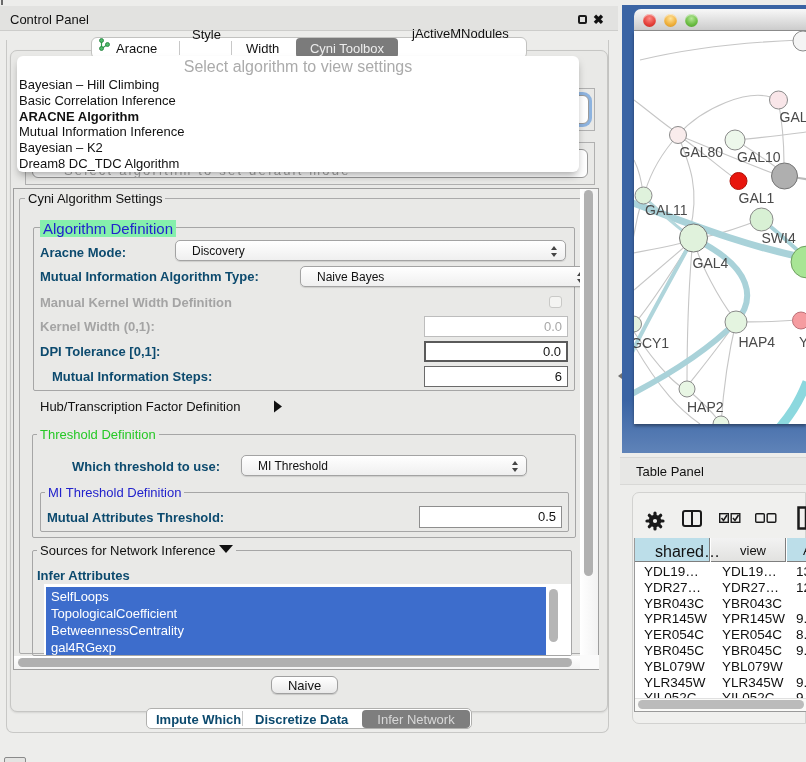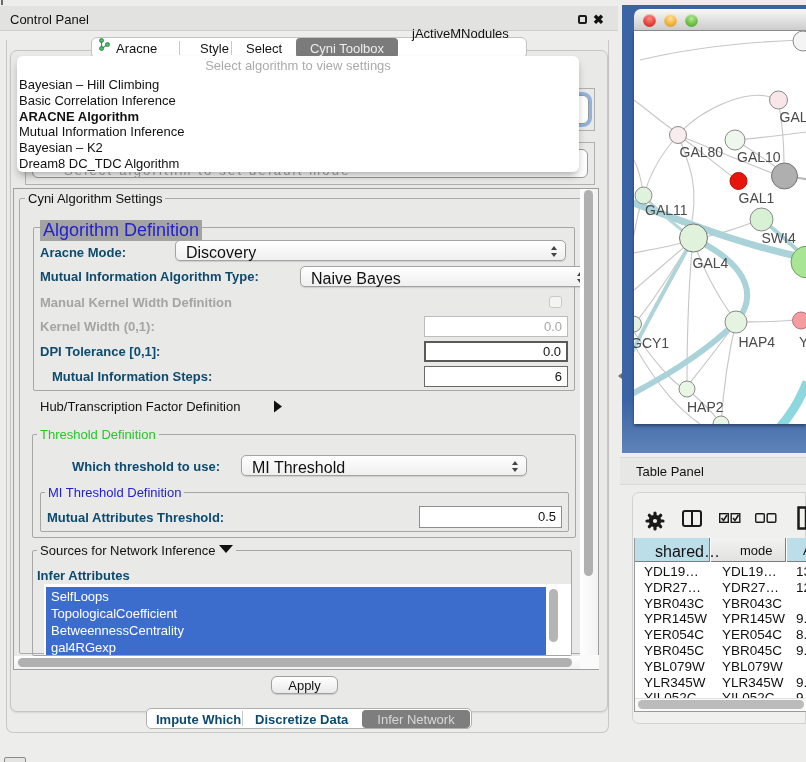--- a/index.html
+++ b/index.html
@@ -5,21 +5,21 @@
 * { margin:0; padding:0; box-sizing:border-box; }
 html,body { width:806px; height:762px; overflow:hidden; background:#EDEDEB;
   font-family:"Liberation Sans", sans-serif; }
 .abs { position:absolute; }
 .b13 { font-size:13px; font-weight:bold; color:#0c4a6e; }
 .r13 { font-size:13px; color:#111; }
 .grp { position:absolute; border:1px solid #A6A6A6; border-radius:2px; }
 .grpt { position:absolute; top:-8px; left:6px; background:#E9E9E7; padding:0 3px; font-size:13px; line-height:15px; white-space:nowrap; }
 .combo { position:absolute; height:21px; border:1px solid #A3A3A3; border-radius:5px;
   background:linear-gradient(#FFFFFF,#EFEFEF); box-shadow:0 1px 1px rgba(0,0,0,0.12); }
-.combo .ct { position:absolute; left:10px; top:3px; font-size:16px; color:#111; }
+.combo .ct { position:absolute; left:16px; top:3px; font-size:12px; color:#111; }
 .carr { position:absolute; right:7px; top:4px; width:8px; height:13px; }
 .field { position:absolute; background:#fff; font-size:13px; text-align:right; padding:0 5px; line-height:19px; }
 </style>
 </head>
 <body>
 
 <div class="abs" style="left:0px;top:6px;width:618px;height:25px;background:#E2E2E0;border-bottom:1px solid #CDCDCB;"></div>
 <div class="abs r13" style="left:10px;top:12px;">Control Panel</div>
 <div class="abs" style="left:578px;top:15px;width:9px;height:9px;border:2px solid #1a1a1a;border-radius:2px;"></div>
 <div class="abs" style="left:593px;top:12px;font-size:13px;font-weight:bold;color:#111;">✖</div>
@@ -30,40 +30,40 @@
 <div class="abs" style="left:91px;top:37px;width:436px;height:22px;background:#FFFFFF;border:1px solid #C2C2C0;border-radius:6px;"></div>
 <svg class="abs" style="left:99px;top:38px;" width="11" height="13" viewBox="0 0 11 13">
   <line x1="2.5" y1="2.5" x2="2.5" y2="10.5" stroke="#2E9E4B" stroke-width="1.2"></line>
   <line x1="2.5" y1="10.5" x2="8" y2="7" stroke="#2E9E4B" stroke-width="1.2"></line>
   <circle cx="2.5" cy="2.5" r="2" fill="#4DBB6A" stroke="#1E7E38" stroke-width="0.8"></circle>
   <circle cx="2.5" cy="10.5" r="2" fill="#4DBB6A" stroke="#1E7E38" stroke-width="0.8"></circle>
   <circle cx="8.5" cy="6.5" r="2" fill="#4DBB6A" stroke="#1E7E38" stroke-width="0.8"></circle>
 </svg>
 <div class="abs r13" style="left:116px;top:41px;">Aracne</div>
 <div class="abs" style="left:179px;top:41px;width:1px;height:14px;background:#C8C8C8;"></div>
-<div class="abs r13" style="left:192px;top:41px;margin-left:8px;">Style</div>
+<div class="abs r13" style="left:192px;top:27px;">Style</div>
 <div class="abs" style="left:231px;top:41px;width:1px;height:14px;background:#C8C8C8;"></div>
-<div class="abs r13" style="left:246px;top:41px;">Select</div>
+<div class="abs r13" style="left:246px;top:41px;">Width</div>
 <div class="abs" style="left:296px;top:38px;width:102px;height:20px;background:#7B7B7B;border-radius:4px;"></div>
 <div class="abs" style="left:296px;top:41px;width:102px;text-align:center;font-size:13px;color:#EDEDED;">Cyni Toolbox</div>
 <div class="abs r13" style="left:412px;top:26px;">jActiveMNodules</div>
 
 <div class="abs" style="left:25px;top:88px;width:570px;height:43px;border:1px solid #B0B0B0;"></div>
 <div class="abs" style="left:32px;top:95px;width:557px;height:29px;border:1px solid #9A9A9A;border-radius:6px;background:#fff;box-shadow:0 0 0 3px rgba(110,160,220,0.75);"></div>
 <div class="abs" style="left:25px;top:142px;width:570px;height:43px;border:1px solid #B0B0B0;"></div>
 <div class="abs" style="left:32px;top:149px;width:556px;height:29px;border:1px solid #9A9A9A;border-radius:6px;background:#fff;"></div>
 <div class="abs" style="left:64px;top:163px;font-size:13px;letter-spacing:2.2px;color:#A8A8A8;">Select algorithm to set default mode</div>
 
 <div class="abs" style="left:13px;top:188px;width:586px;height:482px;border:1px solid #9E9E9E;background:#E9E9E7;"></div>
 
 <div class="grp" style="left:19px;top:198px;width:564px;height:456px;border-color:#ABABAB;"></div>
 <div class="grpt" style="left:25px;top:191px;position:absolute;color:#111;">Cyni Algorithm Settings</div>
 
 <div class="grp" style="left:33px;top:227px;width:542px;height:164px;"></div>
-<div class="abs" style="left:40px;top:220px;background:#a3a3a3;padding:0 3px;font-size:18px;color:#2222CC;">Algorithm Definition</div>
+<div class="abs" style="left:40px;top:220px;background:#86efac;padding:0 3px;font-size:15px;color:#2222CC;">Algorithm Definition</div>
 
 <div class="abs b13" style="left:40px;top:245px;">Aracne Mode:</div>
 <div class="combo" style="left:175px;top:240px;width:391px;">
   <div class="ct">Discovery</div>
   <svg class="carr" viewBox="0 0 8 13">
       <path d="M1 5 L4 1 L7 5 Z M1 8 L4 12 L7 8 Z" fill="#444"></path>
     </svg>
 </div>
 <div class="abs b13" style="left:40px;top:269px;">Mutual Information Algorithm Type:</div>
 <div class="combo" style="left:274px;top:266px;width:292px;margin-left:26px;">
@@ -109,31 +109,31 @@
 <div class="abs" style="left:549px;top:589px;width:9px;height:53px;background:#B5B5B5;border-radius:4.5px;"></div>
 
 <div class="abs" style="left:580px;top:189px;width:18px;height:466px;background:linear-gradient(90deg,#FFFFFF,#F2F2F2);"></div>
 <div class="abs" style="left:584px;top:190px;width:9px;height:386px;background:#B0B0B0;border-radius:4.5px;"></div>
 
 <div class="abs" style="left:14px;top:656px;width:566px;height:13px;background:linear-gradient(#FFFFFF,#F2F2F2);"></div>
 <div class="abs" style="left:18px;top:658px;width:554px;height:9px;background:#B0B0B0;border-radius:4.5px;"></div>
 <div class="abs" style="left:580px;top:655px;width:19px;height:14px;background:#FAFAFA;"></div>
 
 <div class="abs" style="left:271px;top:676px;width:67px;height:18px;border:1px solid #A0A0A0;border-radius:6px;background:linear-gradient(#FFFFFF,#E9E9E9);box-shadow:0 1px 1px rgba(0,0,0,0.15);"></div>
-<div class="abs" style="left:271px;top:678px;width:67px;text-align:center;font-size:13px;color:#111;">Apply</div>
+<div class="abs" style="left:271px;top:678px;width:67px;text-align:center;font-size:13px;color:#111;">Naive</div>
 
 <div class="abs" style="left:146px;top:708px;width:326px;height:21px;background:#FFFFFF;border:1px solid #B0B0AE;border-radius:5px;"></div>
 <div class="abs b13" style="left:156px;top:712px;">Impute Which</div>
 <div class="abs" style="left:242px;top:711px;width:1px;height:15px;background:#C8C8C8;"></div>
 <div class="abs b13" style="left:255px;top:712px;">Discretize Data</div>
 <div class="abs" style="left:362px;top:709.5px;width:108px;height:18px;background:#7E7E7E;border-radius:4px;"></div>
 <div class="abs" style="left:362px;top:712px;width:108px;text-align:center;font-size:13px;color:#D8D8D8;">Infer Network</div>
 
 <div class="abs" style="left:17px;top:56px;width:562px;height:116px;background:#FFFFFF;border-radius:6px;box-shadow:0 5px 9px -2px rgba(0,0,0,0.35);"></div>
-<div class="abs" style="left:17px;top:58px;width:562px;text-align:center;font-size:13px;color:#ABABAB;">Select algorithm to view settings</div>
+<div class="abs" style="left:17px;top:58px;width:562px;text-align:center;font-size:16px;color:#ABABAB;">Select algorithm to view settings</div>
 <div class="abs" style="left:19px;top:77px;font-size:13px;color:#111;line-height:15.8px;">Bayesian – Hill Climbing<br>Basic Correlation Inference<br><b>ARACNE Algorithm</b><br>Mutual Information Inference<br>Bayesian – K2<br>Dream8 DC_TDC Algorithm</div>
 
 <div class="abs" style="left:4px;top:757px;width:22px;height:14px;background:#E4E4E2;border:1.5px solid #8A8A8A;border-radius:2px;"></div>
 <div class="abs" style="left:1px;top:0px;width:2px;height:5px;background:#6A6A6A;"></div>
 
 <div class="abs" style="left:622px;top:5px;width:184px;height:448px;background:linear-gradient(#3A64A4 0%,#3A64A4 88%,#5F83B8 100%);"></div>
 <div class="abs" style="left:634px;top:9px;width:172px;height:22px;background:linear-gradient(#F8F8F8,#CCCCCC);border-bottom:1px solid #8E8E8E;border-radius:7px 0 0 0;"></div>
 <div class="abs" style="left:643px;top:14px;width:13px;height:13px;border-radius:50%;background:radial-gradient(circle at 50% 35%, #FC8A85 0%, #E6433C 55%, #C01E18 100%);box-shadow:inset 0 1px 1px rgba(255,255,255,0.7);"></div>
 <div class="abs" style="left:664px;top:14px;width:13px;height:13px;border-radius:50%;background:radial-gradient(circle at 50% 35%, #FFE39A 0%, #F0B13E 55%, #CF8F1B 100%);box-shadow:inset 0 1px 1px rgba(255,255,255,0.7);"></div>
 <div class="abs" style="left:685px;top:14px;width:13px;height:13px;border-radius:50%;background:radial-gradient(circle at 50% 35%, #B5E897 0%, #6DBE45 55%, #479A24 100%);box-shadow:inset 0 1px 1px rgba(255,255,255,0.7);"></div>
@@ -242,21 +242,21 @@
 </svg>
 <svg class="abs" style="left:797px;top:506px;" width="9" height="24" viewBox="0 0 9 24">
   <path d="M1.5 1.5 L9 1.5 L9 22.5 L1.5 22.5 Z" fill="none" stroke="#1a1a1a" stroke-width="2.5"></path>
 </svg>
 
 <div class="abs" style="left:634px;top:538px;width:172px;height:174px;background:#FFFFFF;border-left:1px solid #9A9A9A;border-bottom:1px solid #9A9A9A;overflow:hidden;">
   <div class="abs" style="left:0px;top:0px;width:75px;height:24px;background:#BCDEE9;border-right:1px solid #7E7E7E;border-bottom:1px solid #7E7E7E;"></div>
   <div class="abs" style="left:76px;top:0px;width:75px;height:24px;background:linear-gradient(#F2F2F2,#E2E2E0);border-right:1px solid #7E7E7E;border-bottom:1px solid #7E7E7E;"></div>
   <div class="abs" style="left:152px;top:0px;width:20px;height:24px;background:#BCDEE9;border-bottom:1px solid #7E7E7E;"></div>
   <div class="abs" style="left:20px;top:5px;font-size:16px;color:#111;">shared…</div>
-  <div class="abs" style="left:105px;top:5px;font-size:13px;color:#111;">mode</div>
+  <div class="abs" style="left:105px;top:5px;font-size:13px;color:#111;">view</div>
   <div class="abs" style="left:168px;top:5px;font-size:13px;color:#111;">A</div>
   <div class="abs" style="left:0;top:26px;width:172px;font-size:13.5px;color:#111;line-height:15.8px;">
     <div>
         <span style="position:absolute;left:9px;">YDL19…</span>
         <span style="position:absolute;left:87px;">YDL19…</span>
         <span style="position:absolute;left:161px;">13</span>
       </div>
     <div style="position:relative;top:15.8px;">
         <span style="position:absolute;left:9px;">YDR27…</span>
         <span style="position:absolute;left:87px;">YDR27…</span>

